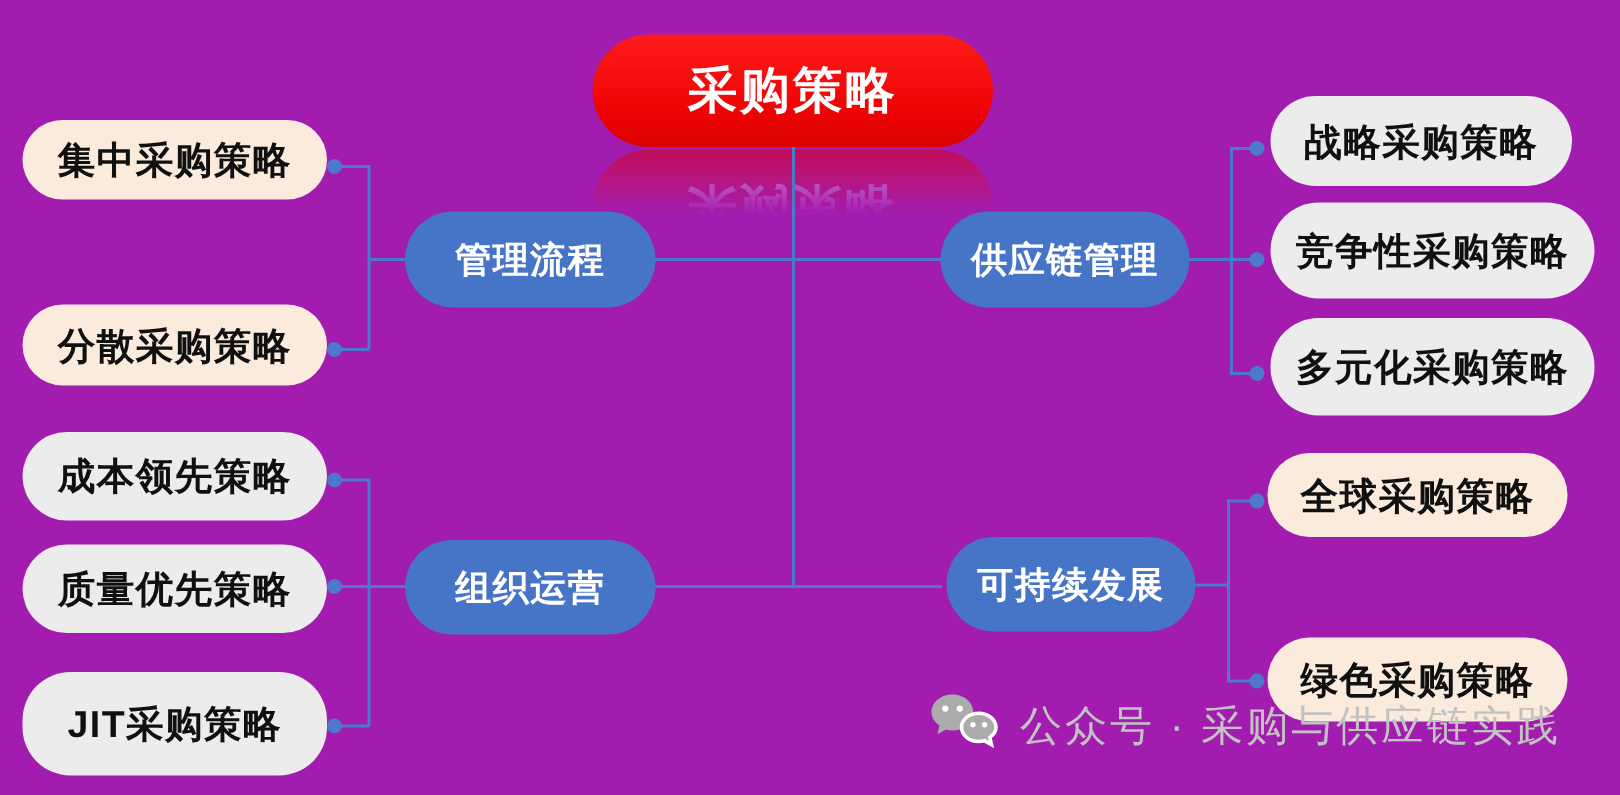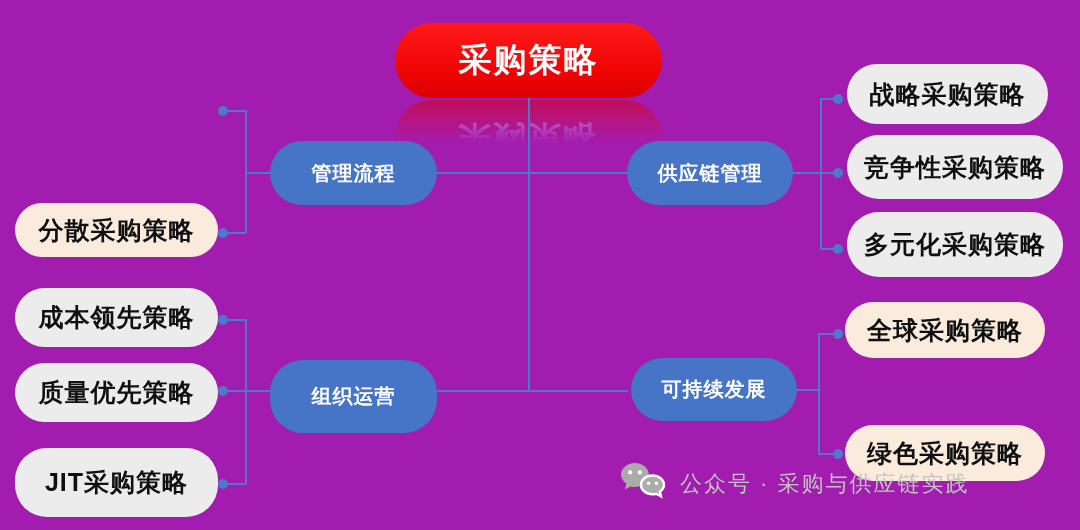--- a/index.html
+++ b/index.html
@@ -20,40 +20,40 @@
     -webkit-mask-image:linear-gradient(to bottom,rgba(0,0,0,.50) 0%,rgba(0,0,0,0) 58%);
     mask-image:linear-gradient(to bottom,rgba(0,0,0,.50) 0%,rgba(0,0,0,0) 58%);
   }
   .reflection .flip{
     width:100%;height:100%;transform:scaleY(-1);
     display:flex;align-items:center;justify-content:center;
     background:linear-gradient(180deg,#fd1b1b 0%,var(--root_bg,#f10505) 62%,#db0000 100%);
     color:#fff;font-weight:bold;font-size:33px;border-radius:38px;letter-spacing:2px;
   }
   .branch-pill{
-    background:var(--branch_bg,#4674c6);color:#fff;font-weight:bold;font-size:20px;
+    background:var(--branch_bg,#4674c6);color:#fff;font-weight:bold;font-size:24px;
     border-radius:33px;letter-spacing:1px;
   }
   .leaf-pill{
     color:#101010;font-weight:bold;font-size:25px;border-radius:32px;letter-spacing:1px;
   }
   .leaf-peach{background:var(--leaf_peach,#faebdd);}
   .leaf-gray{background:var(--leaf_gray,#ececec);}
   .h-line{position:absolute;height:1.6px;background:var(--connector,#4c79c9);z-index:2;}
   .v-line{position:absolute;width:1.6px;background:var(--connector,#4c79c9);z-index:2;}
   .dot{
     position:absolute;width:10px;height:10px;border-radius:50%;
     background:var(--connector,#4c79c9);z-index:2;
   }
   .watermark{
     position:absolute;left:620px;top:462px;display:flex;align-items:center;gap:12px;
     z-index:5;
   }
   .watermark-text{
-    color:var(--watermark_text,#c2c2c2);font-size:22px;letter-spacing:2px;white-space:nowrap;
+    color:var(--watermark_text,#c2c2c2);font-size:28px;letter-spacing:2px;white-space:nowrap;
   }
 </style>
 </head>
 <body>
 
 <div class="canvas">
 
   <div>
 
     <div class="v-line" style="left:528px;top:98px;height:293px;"></div>
@@ -94,23 +94,24 @@
     <div class="dot" style="left:833px;top:449px;"></div>
   </div>
 
   <div class="pill root-pill" style="left:395px;top:23px;width:267px;height:75px;">采购策略</div>
   <div class="reflection" style="left:395px;top:100px;width:267px;height:75px;">
     <div class="flip">采购策略</div>
   </div>
 
   <div class="pill branch-pill" style="left:270px;top:141px;width:167px;height:64px;">管理流程</div>
   <div class="pill branch-pill" style="left:627px;top:141px;width:166px;height:64px;">供应链管理</div>
-  <div class="pill branch-pill" style="left:270px;top:360px;width:167px;height:73px;">组织运营</div>
+  <div class="pill branch-pill" style="left:270px;top:360px;width:167px;height:63px;">组织运营</div>
   <div class="pill branch-pill" style="left:631px;top:358px;width:166px;height:63px;">可持续发展</div>
 
+  <div class="pill leaf-pill leaf-peach" style="left:15px;top:80px;width:203px;height:53px;">集中采购策略</div>
   <div class="pill leaf-pill leaf-peach" style="left:15px;top:203px;width:203px;height:54px;">分散采购策略</div>
 
   <div class="pill leaf-pill leaf-gray" style="left:847px;top:135px;width:216px;height:64px;">竞争性采购策略</div>
   <div class="pill leaf-pill leaf-gray" style="left:847px;top:64px;width:201px;height:60px;">战略采购策略</div>
   <div class="pill leaf-pill leaf-gray" style="left:847px;top:212px;width:216px;height:65px;">多元化采购策略</div>
 
   <div class="pill leaf-pill leaf-gray" style="left:15px;top:363px;width:203px;height:59px;">质量优先策略</div>
   <div class="pill leaf-pill leaf-gray" style="left:15px;top:288px;width:203px;height:59px;">成本领先策略</div>
   <div class="pill leaf-pill leaf-gray" style="left:15px;top:448px;width:203px;height:69px;">JIT采购策略</div>
 

